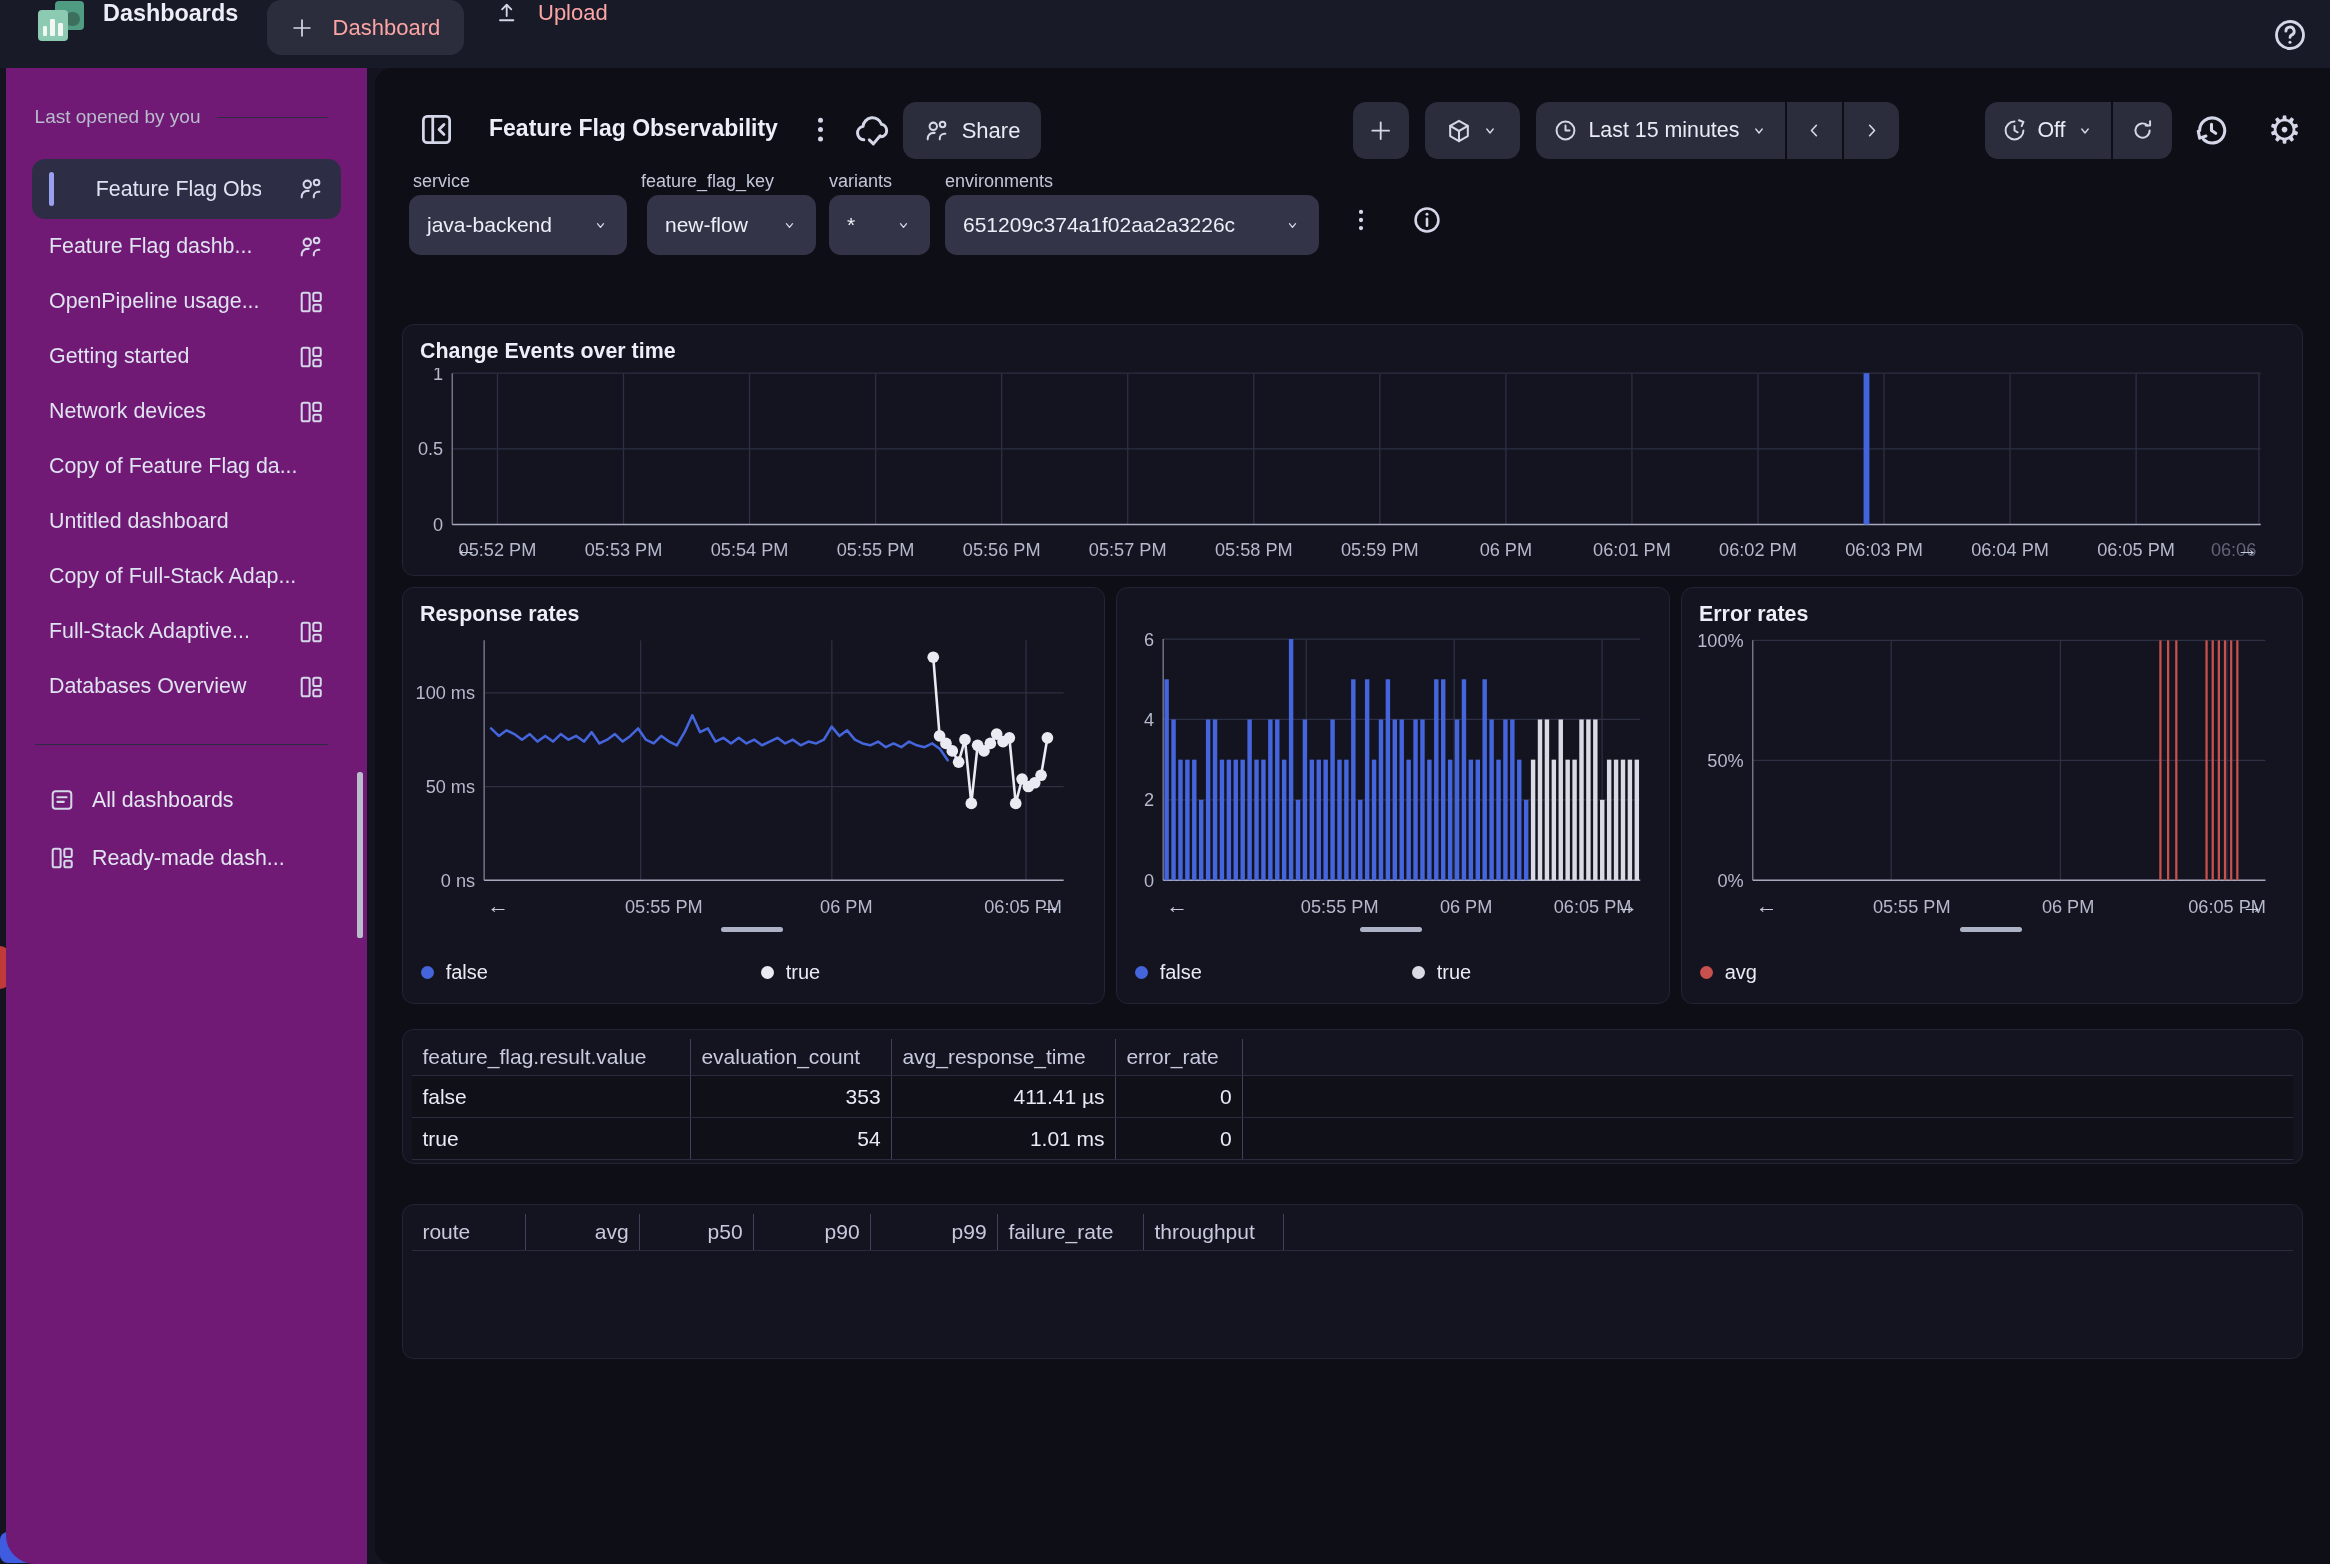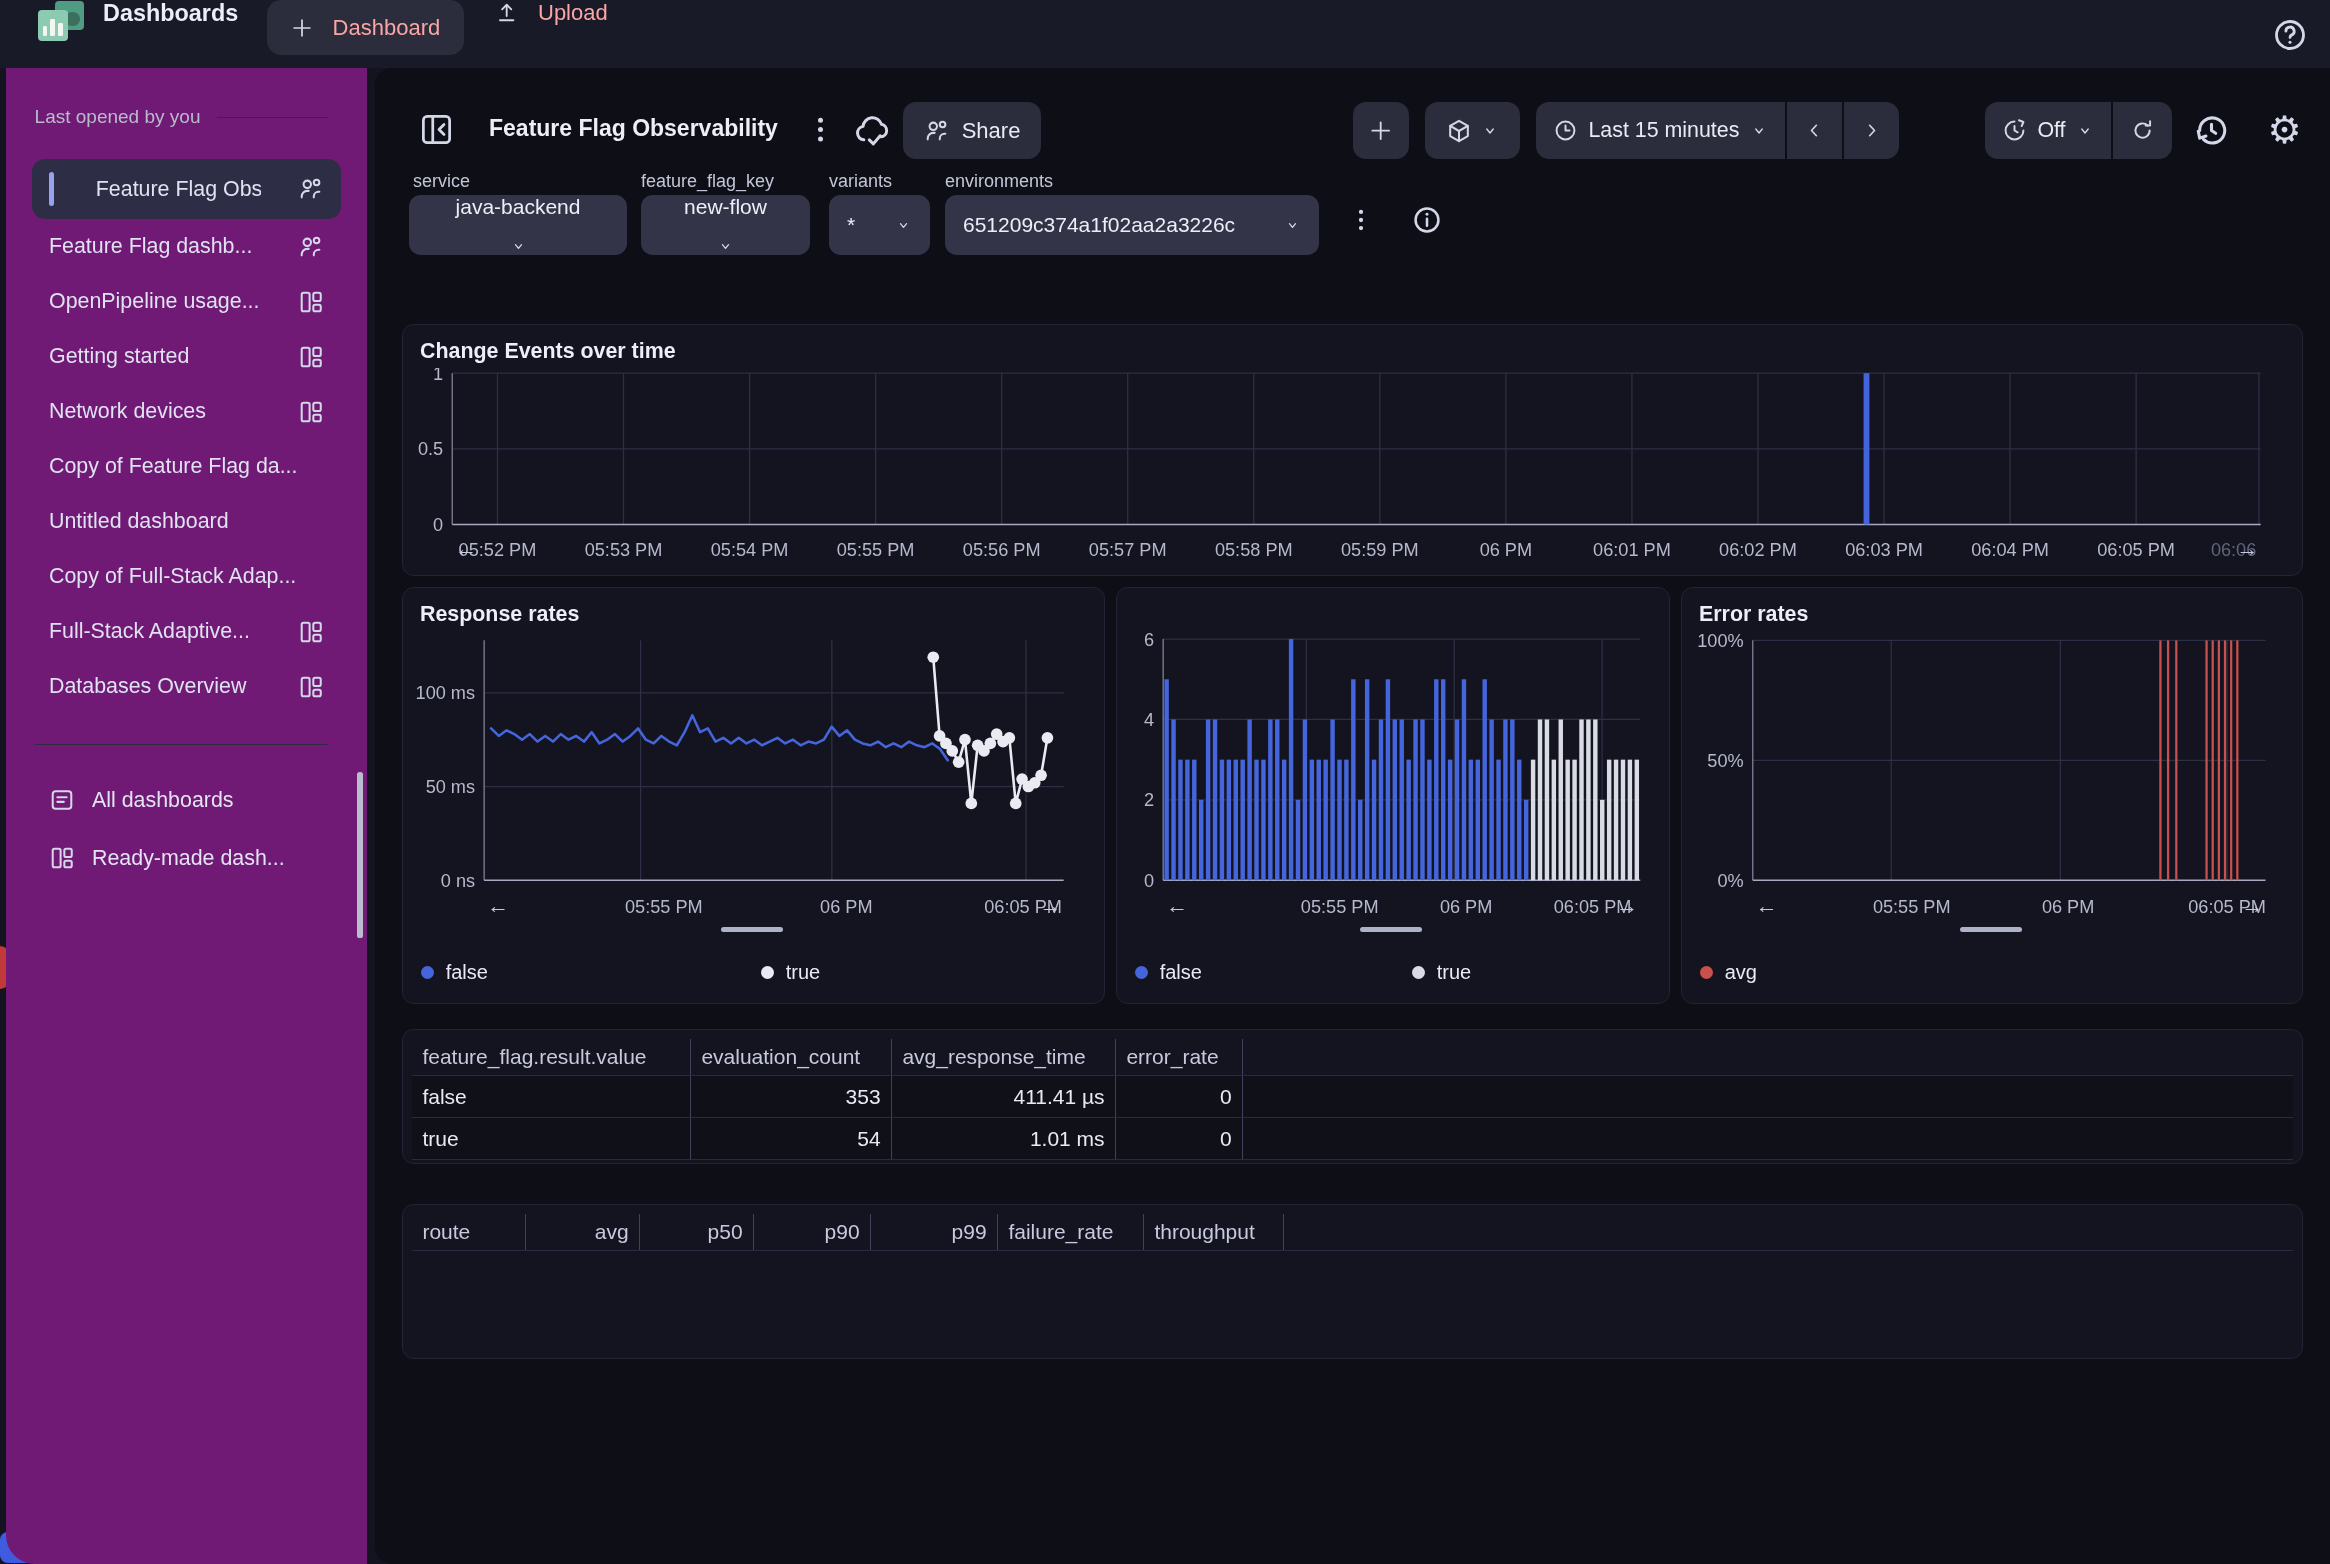--- a/index.html
+++ b/index.html
@@ -304,28 +304,28 @@
     </div>
   </div>
   <svg class="icon ghost" id="hist" viewBox="0 0 28 28">
       <path d="M5.5 14a9 9 0 1 1 2.7 6.4"></path>
       <polyline points="4.5,14.5 5.5,19.5 10,18"></polyline>
       <path d="M14 9.5V14l3 2"></path>
     </svg>
   <div class="ghost" id="gear">⚙</div>
 
   <div class="flabel" style="left:38px;">service</div>
-  <div class="fpill" style="left:34px;width:182px;flex-direction:column;">
+  <div class="fpill" style="left:34px;width:182px;">
     <span>java-backend</span>
     <svg class="icon" width="17" height="17" viewBox="0 0 28 28">
         <polyline points="9,11 14,17 19,11"></polyline>
       </svg>
   </div>
   <div class="flabel" style="left:266px;">feature_flag_key</div>
-  <div class="fpill" style="left:266px;width:133px;flex-direction:column;">
+  <div class="fpill" style="left:272px;width:133px;">
     <span>new-flow</span>
     <svg class="icon" width="17" height="17" viewBox="0 0 28 28">
         <polyline points="9,11 14,17 19,11"></polyline>
       </svg>
   </div>
   <div class="flabel" style="left:454px;">variants</div>
   <div class="fpill" style="left:454px;width:65px;">
     <span>*</span>
     <svg class="icon" width="17" height="17" viewBox="0 0 28 28">
         <polyline points="9,11 14,17 19,11"></polyline>

